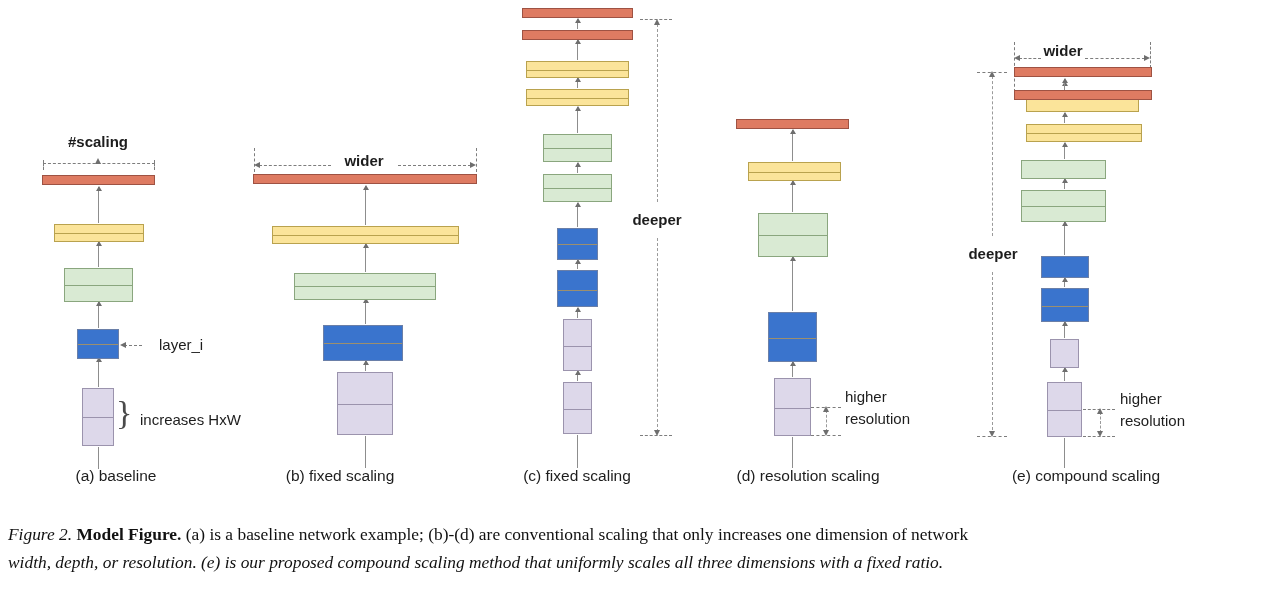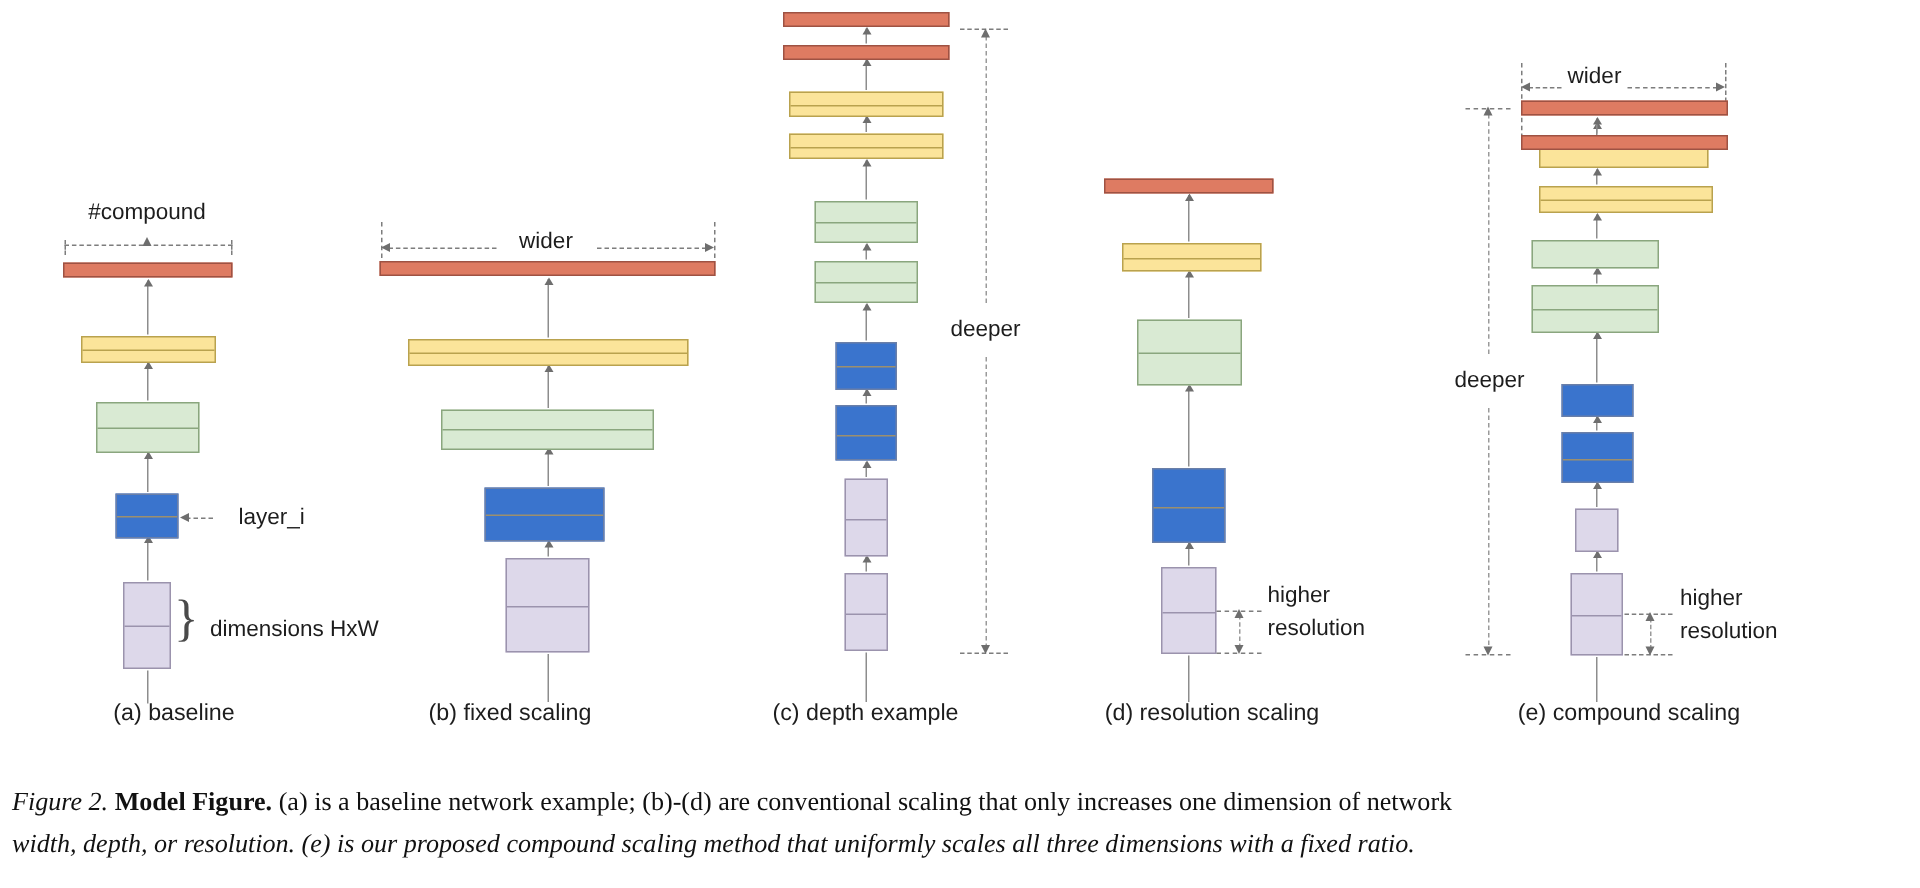--- a/index.html
+++ b/index.html
@@ -25,21 +25,21 @@
   
   .conn{position:absolute;width:1px;background:#8d8d8d;}
   .conn::after{
     content:"";position:absolute;left:-2.5px;top:-1px;
     border-left:3px solid transparent;border-right:3px solid transparent;
     border-bottom:5px solid #6e6e6e;
   }
   .stem{position:absolute;width:1px;background:#8d8d8d;}
   
   .lbl{position:absolute;font-size:15px;color:#1d1d1d;white-space:nowrap;}
-  .lbl.c{transform:translateX(-50%);}
+  .lbl.c{transform:translateX(-50%);font-weight:bold;}
   .caption-label{position:absolute;font-size:15.5px;color:#1d1d1d;
     white-space:nowrap;transform:translateX(-50%);}
   
   .dashx{position:absolute;height:0;border-top:1px dashed #7d7d7d;}
   .dashy{position:absolute;width:0;border-left:1px dashed #9a9a9a;}
   .tickv{position:absolute;width:0;border-left:1px dashed #7d7d7d;}
   
   .ahL,.ahR{position:absolute;width:0;height:0;}
   .ahL{border-top:3.5px solid transparent;border-bottom:3.5px solid transparent;border-right:6px solid #6e6e6e;}
   .ahR{border-top:3.5px solid transparent;border-bottom:3.5px solid transparent;border-left:6px solid #6e6e6e;}
@@ -56,21 +56,21 @@
   .it{font-style:italic;}
   .bd{font-weight:bold;}
 </style>
 </head>
 <body>
 
 <div id="figure">
 
   <div class="panel">
 
-    <div class="lbl c" style="left:98px;top:133px;">#compound</div>
+    <div class="lbl c" style="left:98px;top:133px;">#scaling</div>
     <div class="tickv" style="left:43px;top:160px;height:10px;"></div>
     <div class="tickv" style="left:154px;top:160px;height:10px;"></div>
     <div class="dashx" style="left:43px;top:163px;width:112px;border-top-style:dashed;"></div>
     <div class="ahU" style="left:95px;top:158px;"></div>
 
     <div class="stem" style="left:98px;top:447px;height:22px;"></div>
 
     <div class="blk purple" style="left:82px;top:388px;width:32px;height:58px;">
       <div class="split" style="top:28px;"></div>
     </div>
@@ -91,21 +91,21 @@
     </div>
     <div class="conn" style="left:98px;top:187px;height:36px;"></div>
 
     <div class="blk red" style="left:42px;top:175px;width:113px;height:10px;"></div>
 
     <div class="dashx" style="left:124px;top:345px;width:18px;"></div>
     <div class="ahL" style="left:120px;top:341.5px;"></div>
     <div class="lbl" style="left:159px;top:336px;">layer_i</div>
 
     <div class="brace" style="left:116px;top:396px;">}</div>
-    <div class="lbl" style="left:140px;top:411px;">dimensions HxW</div>
+    <div class="lbl" style="left:140px;top:411px;">increases HxW</div>
 
     <div class="caption-label" style="left:92px;top:467px;margin-left:24px;">(a) baseline</div>
   </div>
 
   <div class="panel">
     <div class="lbl c" style="left:364px;top:152px;">wider</div>
     <div class="tickv" style="left:254px;top:148px;height:24px;"></div>
     <div class="tickv" style="left:476px;top:148px;height:24px;"></div>
     <div class="dashx" style="left:259px;top:165px;width:72px;"></div>
     <div class="dashx" style="left:398px;top:165px;width:73px;"></div>
@@ -187,21 +187,21 @@
     <div class="blk red" style="left:522px;top:8px;width:111px;height:10px;"></div>
 
     <div class="dashx" style="left:640px;top:19px;width:32px;"></div>
     <div class="dashx" style="left:640px;top:435px;width:32px;"></div>
     <div class="dashy" style="left:657px;top:24px;height:178px;"></div>
     <div class="dashy" style="left:657px;top:238px;height:194px;"></div>
     <div class="ahU" style="left:653.5px;top:19px;"></div>
     <div class="ahD" style="left:653.5px;top:430px;"></div>
     <div class="lbl c" style="left:657px;top:211px;">deeper</div>
 
-    <div class="caption-label" style="left:577px;top:467px;">(c) depth example</div>
+    <div class="caption-label" style="left:577px;top:467px;">(c) fixed scaling</div>
   </div>
 
   <div class="panel">
     <div class="stem" style="left:792px;top:437px;height:31px;"></div>
 
     <div class="blk purple" style="left:774px;top:378px;width:37px;height:58px;">
       <div class="split" style="top:29px;"></div>
     </div>
     <div class="conn" style="left:792px;top:362px;height:15px;"></div>
 

